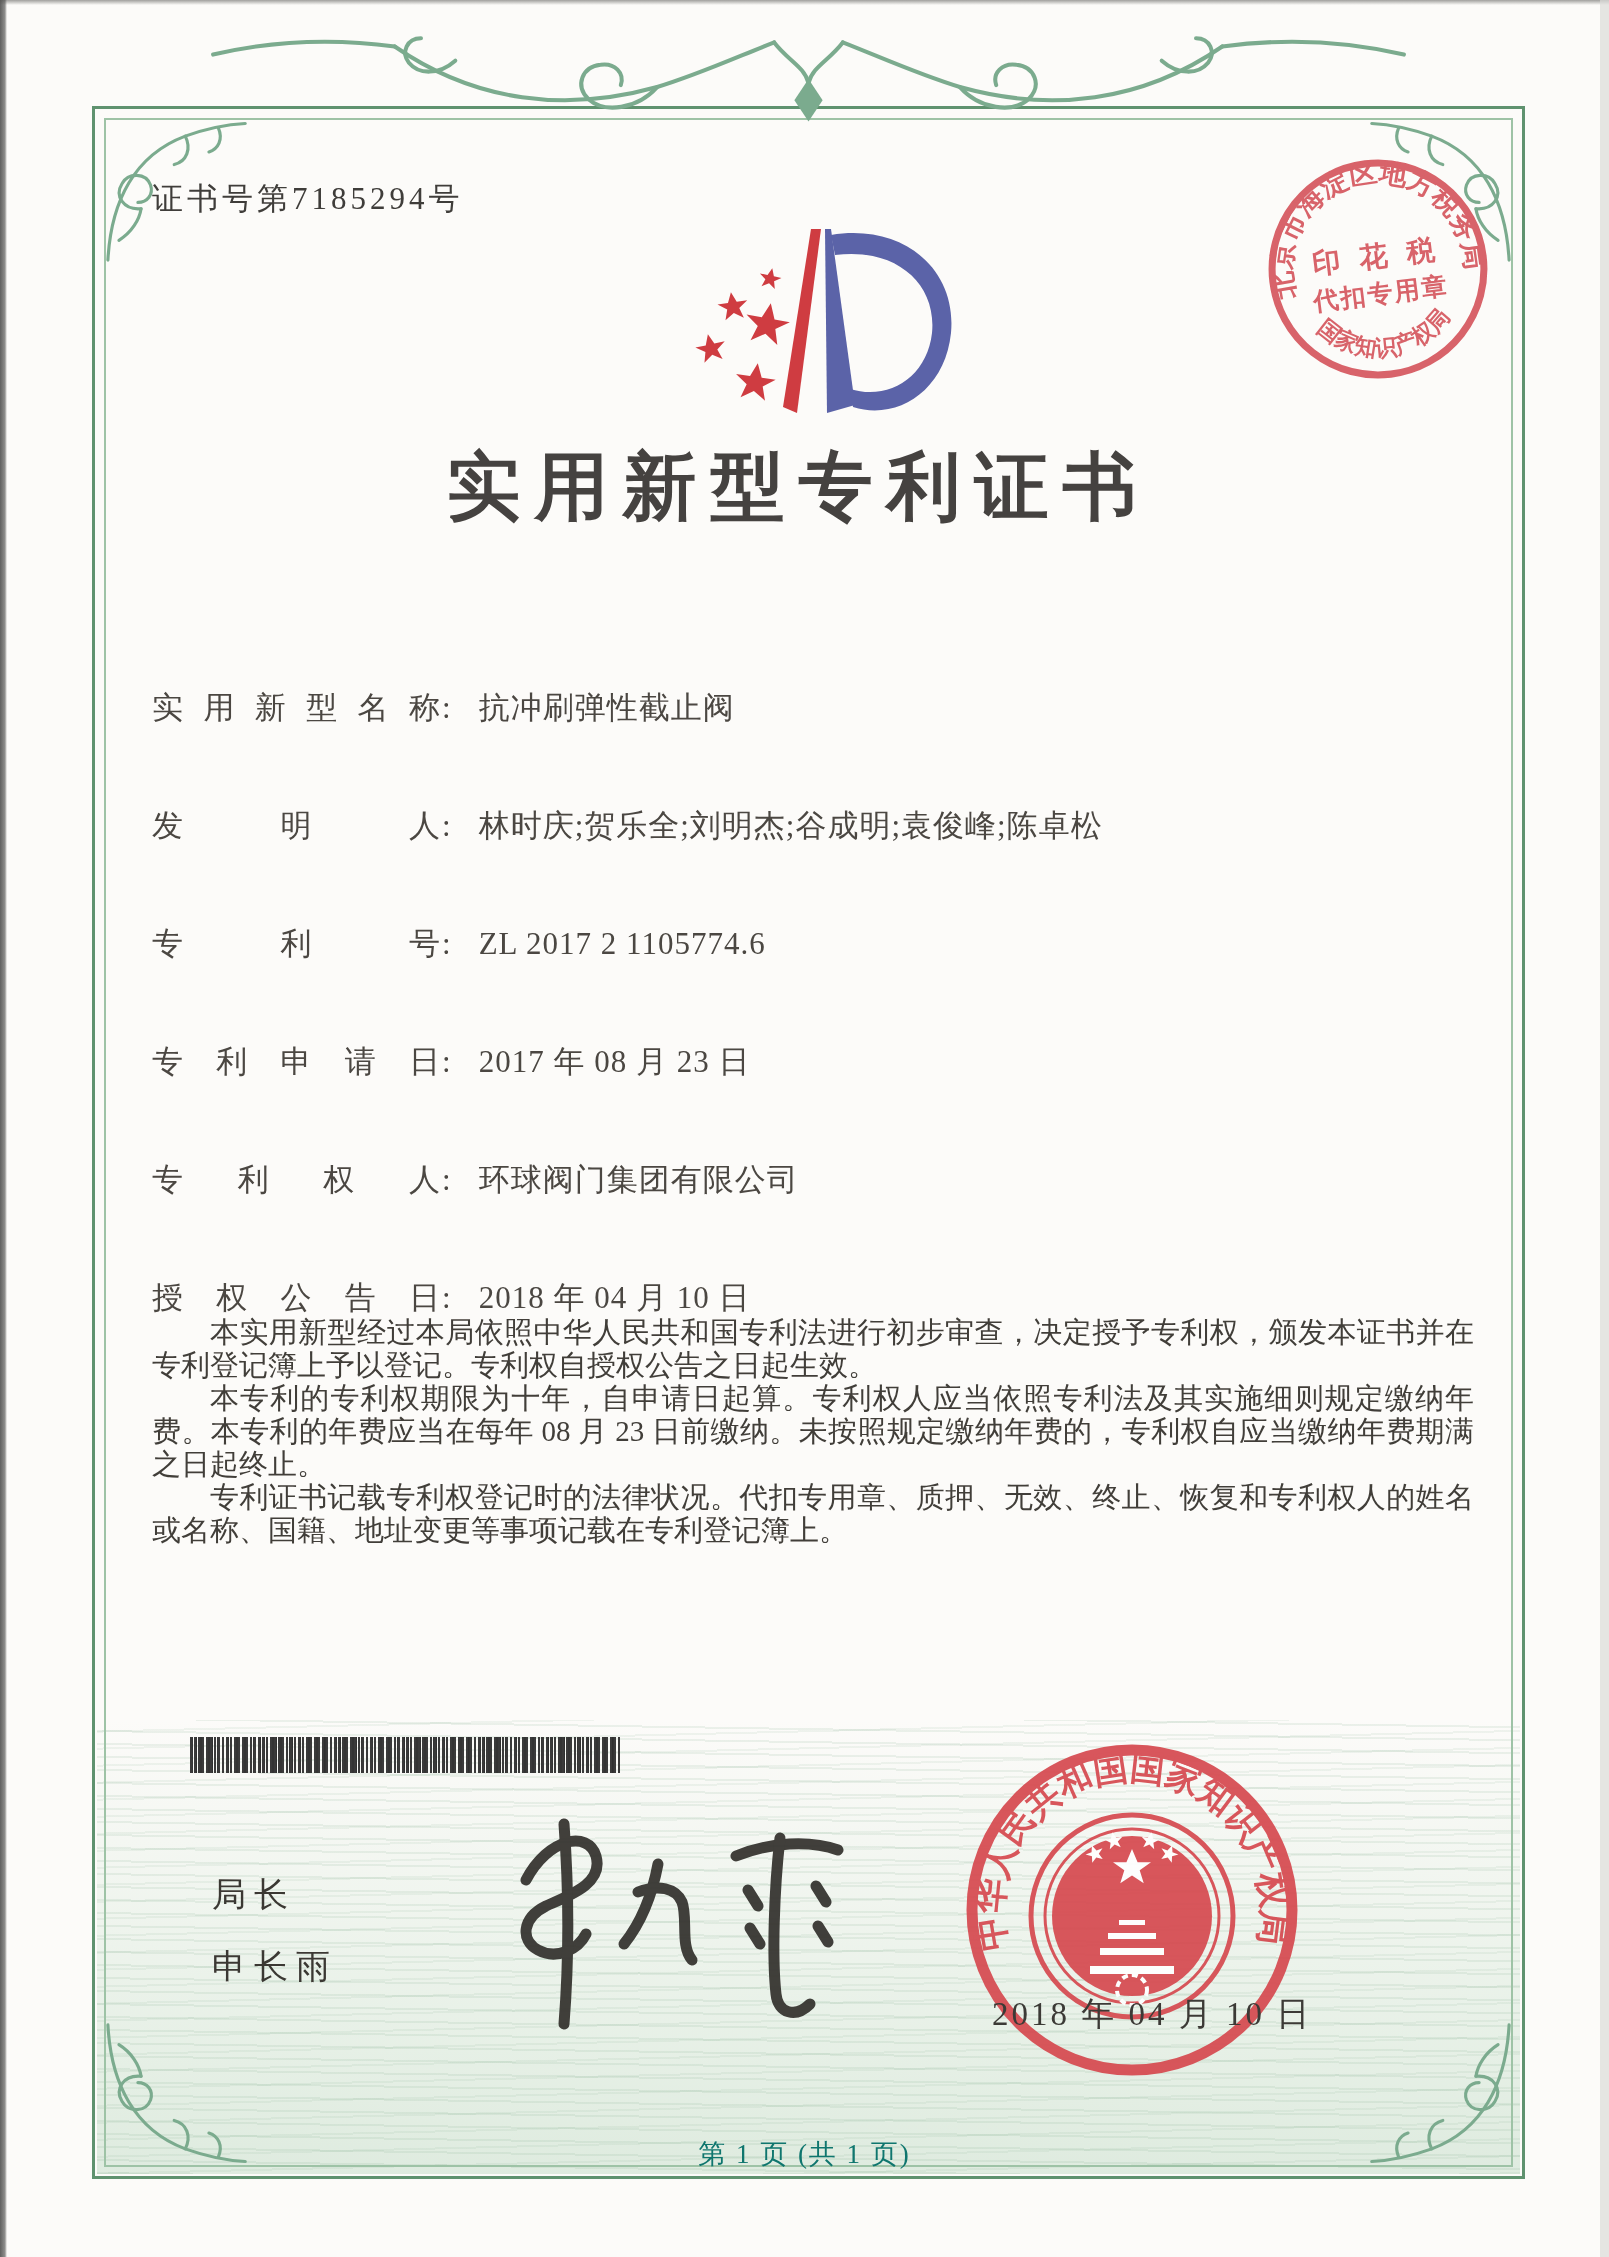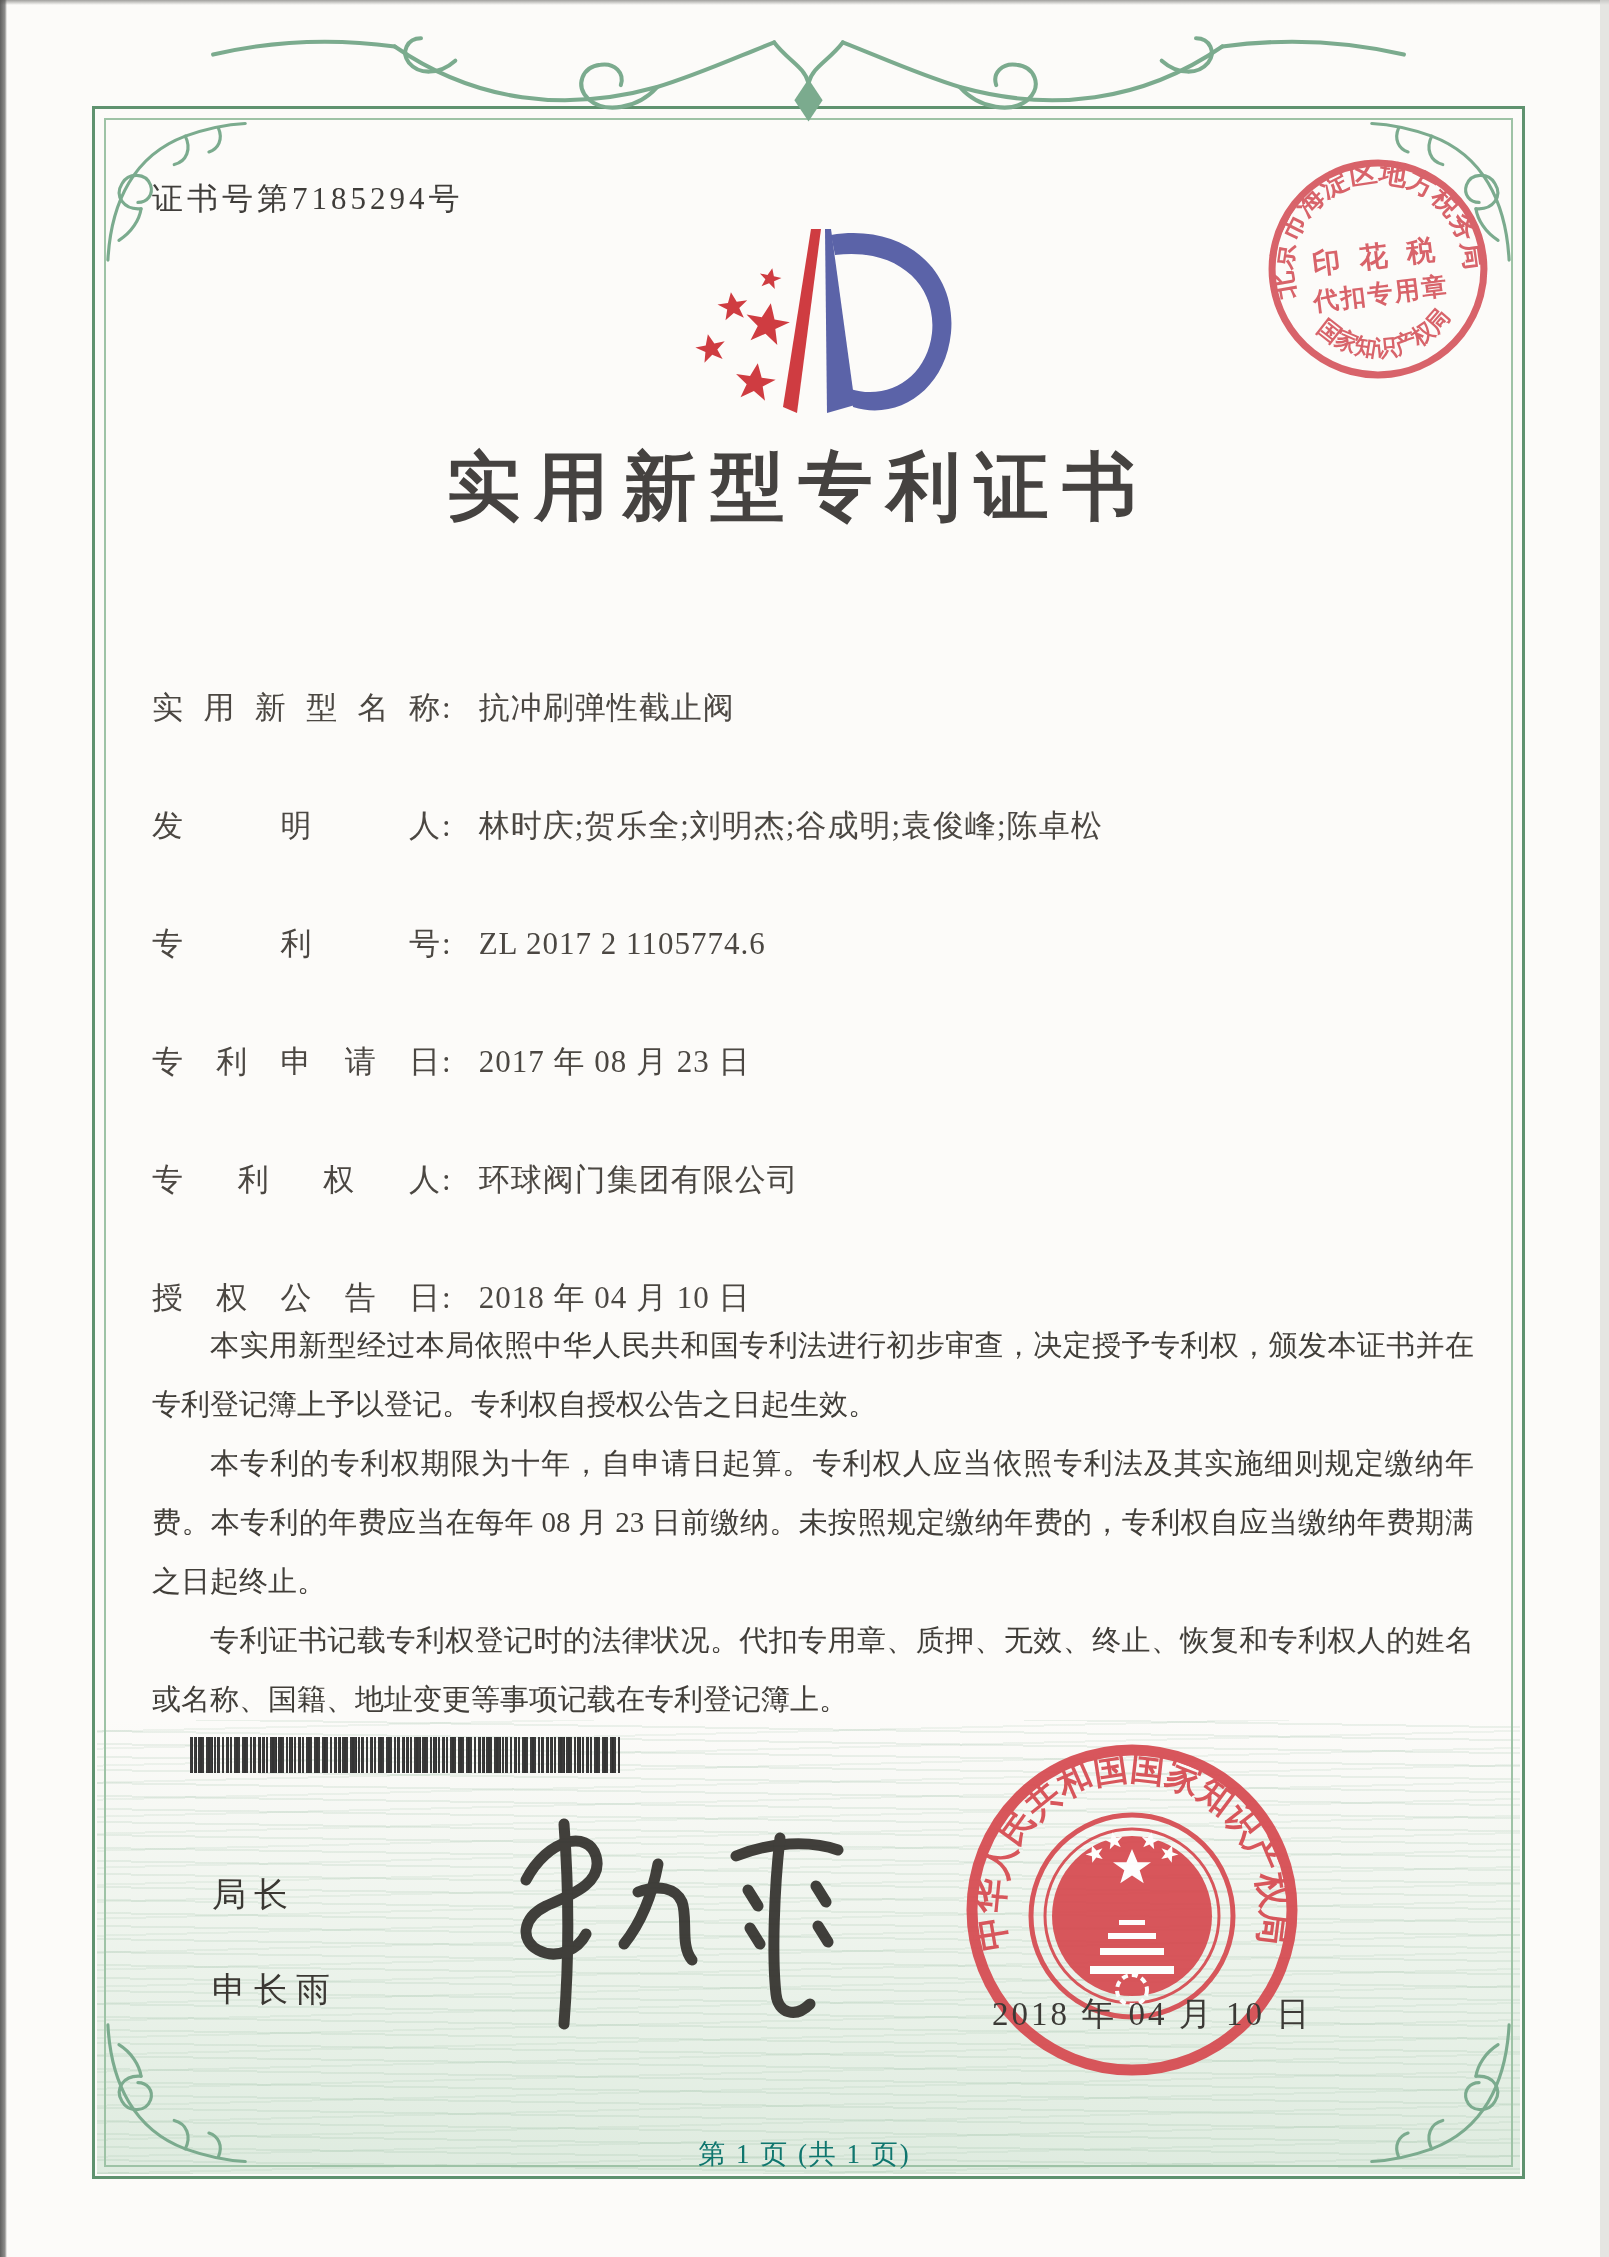--- a/index.html
+++ b/index.html
@@ -40,31 +40,31 @@
   .title{position:absolute;left:0;right:12px;top:438px;margin:0;text-align:center;
     font-size:74px;font-weight:700;letter-spacing:14px;color:#454240;z-index:3;}
   
   .fields{position:absolute;left:152px;top:688px;right:120px;z-index:3;font-size:31px;color:#4b4742;}
   .field-row{margin-bottom:79px;line-height:39px;white-space:nowrap;}
   .field-label{display:inline-block;width:288px;text-align:justify;text-align-last:justify;-moz-text-align-last:justify;}
   .field-colon{margin-left:2px;}
   .field-value{margin-left:28px;letter-spacing:1px;}
   
   .paras{position:absolute;left:152px;top:1316px;width:1322px;z-index:3;}
-  .paras p{margin:0;font-size:29px;line-height:59px;text-indent:2em;text-align:justify;color:#413e39;}
+  .paras p{margin:0;font-size:29px;line-height:33px;text-indent:2em;text-align:justify;color:#413e39;}
   
   .barcode{position:absolute;left:190px;top:1737px;width:432px;height:36px;z-index:3;background-color:transparent;
     background-image:
       repeating-linear-gradient(90deg,#3a3a3a 0 2px,rgba(0,0,0,0) 2px 4px),
       repeating-linear-gradient(90deg,#343434 0 3px,rgba(0,0,0,0) 3px 9px),
       repeating-linear-gradient(90deg,rgba(0,0,0,0) 0 5px,#2f2f2f 5px 7px,rgba(0,0,0,0) 7px 16px);
   }
   
   .signer-title{position:absolute;left:212px;top:1872px;font-size:34px;letter-spacing:8px;color:#3b3833;z-index:3;}
-  .signer-name{position:absolute;left:212px;top:1944px;font-size:34px;letter-spacing:8px;color:#3b3833;z-index:3;margin-top:23px;}
+  .signer-name{position:absolute;left:212px;top:1944px;font-size:34px;letter-spacing:8px;color:#3b3833;z-index:3;}
   .signature{position:absolute;left:408px;top:1798px;width:480px;height:240px;z-index:3;}
   
   .seal{position:absolute;left:958px;top:1736px;width:348px;height:348px;z-index:4;opacity:.92;}
   .seal-date{position:absolute;left:992px;top:1992px;font-size:33px;letter-spacing:3px;color:#3c3a36;z-index:5;}
   
   .footer{position:absolute;left:0;right:0;top:2092px;text-align:center;font-size:27px;
     letter-spacing:2px;color:#0f766e;z-index:3;margin-top:44px;}
 </style>
 </head>
 <body>

